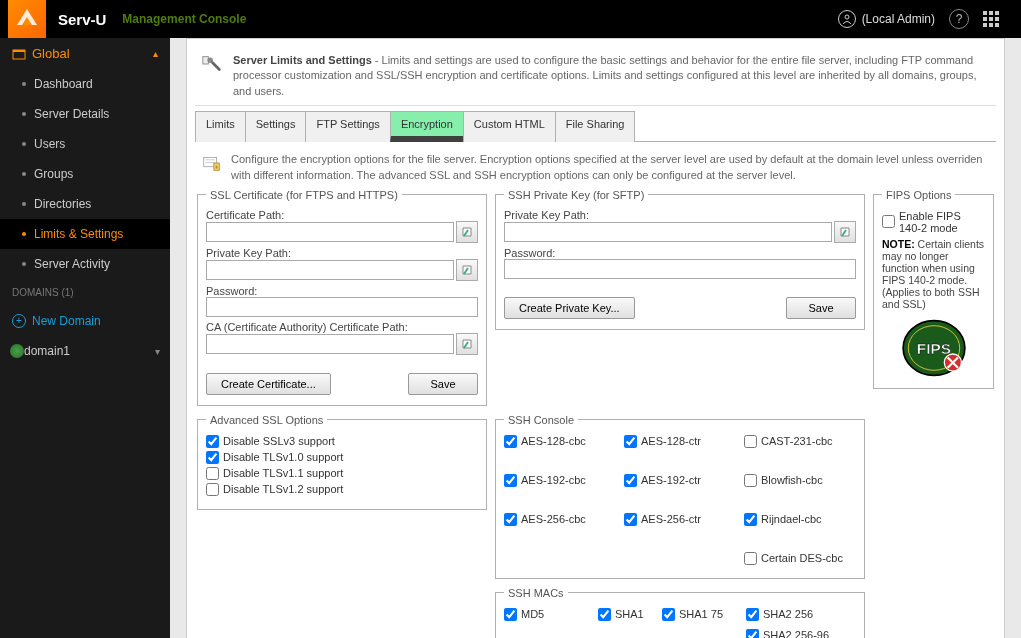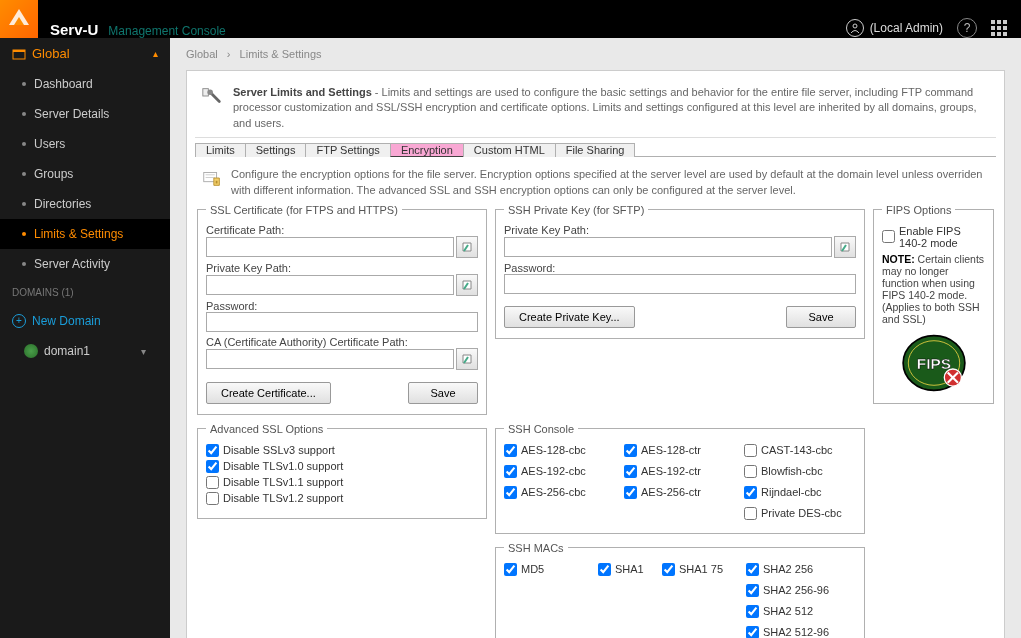--- a/index.html
+++ b/index.html
@@ -1,86 +1,86 @@
 <!DOCTYPE html>
 <html><head>
 <meta charset="utf-8">
 <style>
 * { margin: 0; padding: 0; box-sizing: border-box; font-family: Arial, sans-serif; }
 body { background: #1a1a1a; font-size: 11px; color: #333; }
 
-.topbar { height: 38px; background: #000; display: flex; align-items: flex-end; padding: 0; color: #fff; }
+.topbar { height: 38px; background: #000; display: flex; align-items: center; padding: 8px; color: #fff; }
 .logo { width: 38px; height: 38px; background: linear-gradient(135deg, #ff8c00, #ff6600); display: flex; align-items: center; justify-content: center; }
 .logo svg { width: 24px; height: 24px; }
 .brand { margin-left: 12px; font-size: 15px; font-weight: bold; }
-.brand-sub { font-size: 12px; font-weight: normal; color: #0f766e; margin-left: 10px; }
+.brand-sub { font-size: 12px; font-weight: bold; color: #4d7c0f; margin-left: 16px; }
 .topbar-right { margin-left: auto; display: flex; align-items: center; gap: 14px; padding-right: 14px; }
 .user-badge { display: flex; align-items: center; gap: 6px; font-size: 12px; color: #ddd; }
 .user-icon { width: 18px; height: 18px; border: 1.5px solid #ccc; border-radius: 50%; display: flex; align-items: center; justify-content: center; }
 .help-icon { width: 20px; height: 20px; border: 1.5px solid #888; border-radius: 50%; display: flex; align-items: center; justify-content: center; color: #bbb; font-size: 12px; }
 .apps-icon { display: grid; grid-template-columns: repeat(3, 4px); grid-gap: 2px; }
 .apps-icon span { width: 4px; height: 4px; background: #ccc; }
 
 .main { display: flex; height: calc(100vh - 38px); }
 
 .sidebar { width: 170px; background: #1a1a1a; color: #ccc; flex-shrink: 0; overflow: hidden; }
 .side-header { display: flex; align-items: center; padding: 8px 12px; color: #ff8c00; font-size: 13px; cursor: pointer; }
 .side-header .arrow { margin-left: auto; font-size: 10px; }
 .side-item { display: flex; align-items: center; padding: 8px 12px 8px 22px; font-size: 12px; color: #ccc; cursor: pointer; }
 .side-item.active { background: #000; color: #ff8c00; }
 .side-item .bullet { width: 4px; height: 4px; background: #888; border-radius: 50%; margin-right: 8px; }
 .side-item.active .bullet { background: #ff8c00; }
 .side-section { padding: 8px 12px; font-size: 10px; color: #777; text-transform: uppercase; }
 .side-action { display: flex; align-items: center; padding: 8px 12px; color: #1a9dd9; font-size: 12px; cursor: pointer; gap: 6px; }
 .plus-circle { width: 14px; height: 14px; border: 1.5px solid #1a9dd9; border-radius: 50%; display: flex; align-items: center; justify-content: center; font-size: 10px; line-height: 1; }
-.side-domain { display: flex; align-items: center; padding: 8px 24px; color: #ccc; font-size: 12px; cursor: pointer; gap: 6px; }
+.side-domain { display: flex; align-items: center; padding: 8px 10px; color: #ccc; font-size: 12px; cursor: pointer; }
 .globe-icon { width: 14px; height: 14px; border-radius: 50%; background: radial-gradient(#4a9e4a, #2a6e2a); }
 .side-domain .arrow { margin-left: auto; font-size: 10px; color: #888; }
 
 .content { flex: 1; background: #e9e9e9; display: flex; flex-direction: column; overflow: auto; }
 .breadcrumb { padding: 10px 16px; font-size: 11px; color: #888; }
 .breadcrumb .sep { margin: 0 6px; }
 
 .panel { background: #fff; margin: 0 16px 16px 16px; border: 1px solid #ccc; padding: 8px; }
 .panel-header { display: flex; gap: 10px; padding: 6px; border-bottom: 1px solid #ddd; margin-bottom: 4px; }
 .panel-icon { width: 22px; height: 22px; flex-shrink: 0; }
 .panel-desc { font-size: 11px; color: #666; line-height: 1.4; }
 .panel-desc b { color: #444; }
 
 .tabs { display: flex; border-bottom: 1px solid #b0b0b0; margin-top: 2px; }
-.tab { padding: 0 10px; font-size: 11px; border: 1px solid #b0b0b0; border-bottom: none; background: #f0f0f0; margin-right: -1px; cursor: pointer; position: relative; top: 1px; }
-.tab.active { background: #f9a8d4; border-bottom: 1px solid #404040; }
+.tab { padding: 6px 10px; font-size: 11px; border: 1px solid #b0b0b0; border-bottom: none; background: #f0f0f0; margin-right: -1px; cursor: pointer; position: relative; top: 1px; }
+.tab.active { background: #86efac; border-bottom: 6px solid #404040; }
 
 .tab-content { padding: 6px 2px; }
 .info-row { display: flex; gap: 8px; padding: 4px; }
 .info-icon { width: 22px; height: 22px; flex-shrink: 0; }
 .info-text { font-size: 11px; color: #666; line-height: 1.4; }
 
 .form-grid { display: flex; gap: 8px; margin-top: 2px; }
 .col { display: flex; flex-direction: column; gap: 8px; }
 .col-left { flex: 0 0 290px; }
 .col-mid { flex: 0 0 278px; }
 .col-right { flex: 1; }
 
 fieldset { border: 1px solid #b0b0b0; padding: 6px 8px 10px 8px; font-size: 11px; }
 legend { font-size: 11px; color: #555; padding: 0 4px; }
 
 .field-label { font-size: 11px; color: #444; margin-top: 2px; }
 .input-row { display: flex; gap: 2px; align-items: center; margin-bottom: 4px; }
 .text-input { flex: 1; height: 20px; border: 1px solid #aaa; background: #fff; padding: 0 4px; font-size: 11px; }
 .browse-btn { width: 22px; height: 22px; border: 1px solid #aaa; background: linear-gradient(#f9f9f9,#e0e0e0); cursor: pointer; display: flex; align-items: center; justify-content: center; }
 
-.btn-row { display: flex; gap: 20px; margin-top: 12px; }
+.btn-row { display: flex; gap: 20px; margin-top: 18px; }
 .btn { padding: 4px 14px; font-size: 11px; border: 1px solid #999; background: linear-gradient(#f9f9f9,#e0e0e0); cursor: pointer; border-radius: 2px; }
 .btn-right { margin-left: auto; }
 
 .check-row { display: flex; align-items: center; gap: 4px; margin: 3px 0; font-size: 11px; }
 .check-row input { width: 13px; height: 13px; }
 
-.cipher-grid { display: grid; grid-template-columns: repeat(3, 1fr); gap: 2px 8px; }
+.cipher-grid { display: grid; grid-template-columns: repeat(3, 1fr); gap: 20px 8px; }
 .mac-grid { display: grid; grid-template-columns: 90px 60px 80px 110px; gap: 2px 4px; }
 
 .fips-note { font-size: 10.5px; color: #444; margin-top: 4px; }
 .fips-note b { color: #000; text-align: center; }
 .fips-logo { margin: 8px auto 0 auto; display: block; width: 70px; height: 60px; }
 
 .narrow-sb::-webkit-scrollbar { width: 16px; }
 </style>
 </head>
 <body>
@@ -165,25 +165,20 @@
       <span>New Domain</span>
     </div>
     <div class="side-domain">
       <span class="globe-icon"></span>
       <span>domain1</span>
       <span class="arrow">▾</span>
     </div>
   </div>
 
   <div class="content narrow-sb">
-    <div class="breadcrumb">
-      <span>Global</span>
-      <span class="sep">›</span>
-      <span>Limits &amp; Settings</span>
-    </div>
 
     <div class="panel">
       <div class="panel-header">
         <svg class="panel-icon" viewBox="0 0 24 24">
             <rect x="2" y="4" width="6" height="8" fill="#eee" stroke="#888"></rect>
             <path d="M10 8 L20 18" stroke="#666" stroke-width="3" stroke-linecap="round"></path>
             <circle cx="10" cy="8" r="3" fill="#888"></circle>
           </svg>
         <div class="panel-desc">
           <b>Server Limits and Settings</b><span> - Limits and settings are used to configure the basic settings and behavior for the entire file server, including FTP command processor customization and SSL/SSH encryption and certificate options. Limits and settings configured at this level are inherited by all domains, groups, and users.</span>
@@ -308,21 +303,21 @@
                   <label class="check-row">
                     <input type="checkbox" checked="" style="">
                     <span>AES-128-cbc</span>
                   </label>
                   <label class="check-row">
                     <input type="checkbox" checked="" style="">
                     <span>AES-128-ctr</span>
                   </label>
                   <label class="check-row">
                     <input type="checkbox" style="">
-                    <span>CAST-143-cbc</span>
+                    <span>CAST-231-cbc</span>
                   </label>
                   <label class="check-row">
                     <input type="checkbox" checked="" style="">
                     <span>AES-192-cbc</span>
                   </label>
                   <label class="check-row">
                     <input type="checkbox" checked="" style="">
                     <span>AES-192-ctr</span>
                   </label>
                   <label class="check-row">
@@ -338,21 +333,21 @@
                     <span>AES-256-ctr</span>
                   </label>
                   <label class="check-row">
                     <input type="checkbox" checked="" style="">
                     <span>Rijndael-cbc</span>
                   </label>
                   <div>&nbsp;</div>
                   <div>&nbsp;</div>
                   <label class="check-row">
                     <input type="checkbox" style="">
-                    <span>Private DES-cbc</span>
+                    <span>Certain DES-cbc</span>
                   </label>
                 </div>
             </fieldset>
 
             <fieldset>
               <legend>SSH MACs</legend>
               <div class="mac-grid" id="mac-grid">
                   <label class="check-row">
                     <input type="checkbox" checked="" style="">
                     <span>MD5</span>

